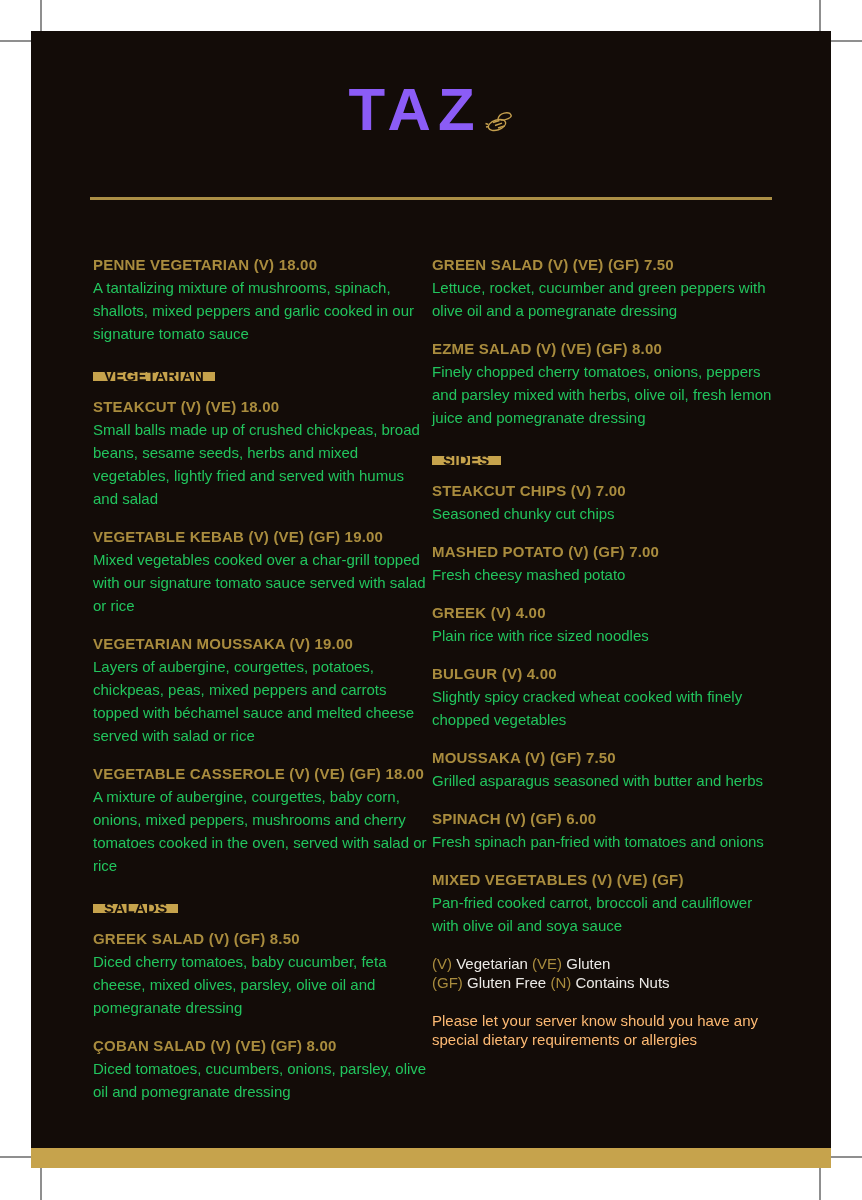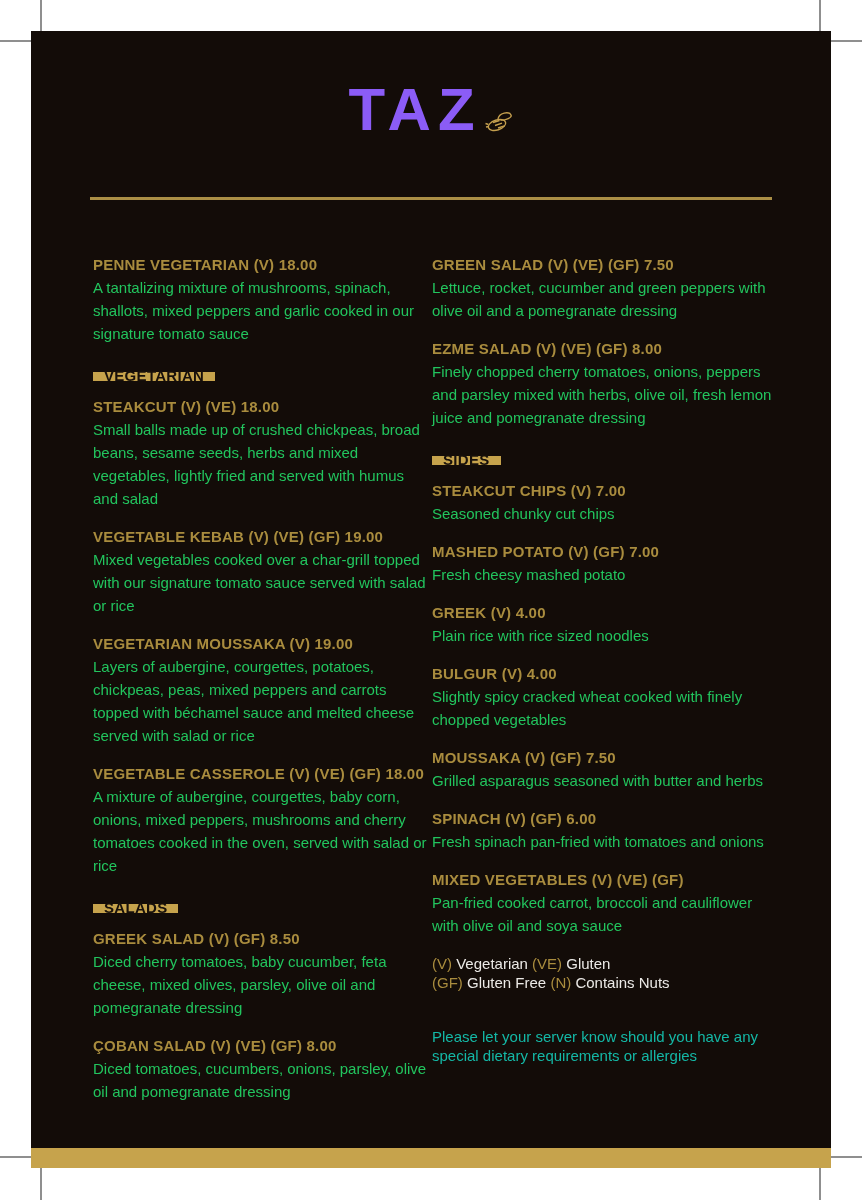--- a/index.html
+++ b/index.html
@@ -81,21 +81,21 @@
     font-weight: bold;
     letter-spacing: 0.3px;
     padding: 4px 11px 5px 11px;
     margin: 13px 0 16px 0;
   }
   .menu-item + .badge-wrap { margin-top: -3px; }
   .badge-wrap { line-height: 0; }
 
   .legend { color: #eceae7; line-height: 19px; margin-bottom: 17px; margin-top: 2px; }
   .legend .tag { color: #a98c3e; }
-  .footer-note { color: #14b8a6; line-height: 19px; margin-top: 35px; }
+  .footer-note { color: #fdba74; line-height: 19px; margin-top: 19px; }
 
   .bottom-bar {
     position: absolute;
     left: 0; bottom: 0;
     width: 100%; height: 20px;
     background: #c6a34c;
   }
 </style>
 </head>
 <body>

